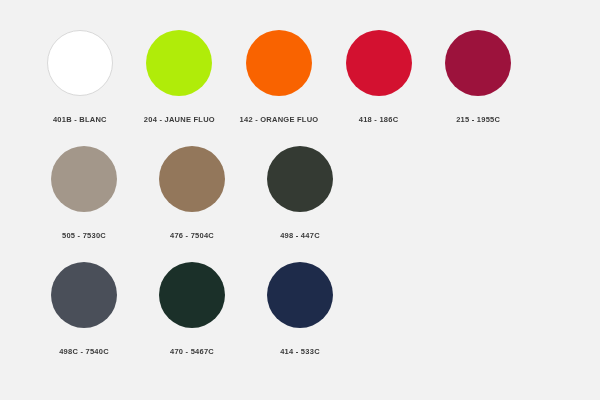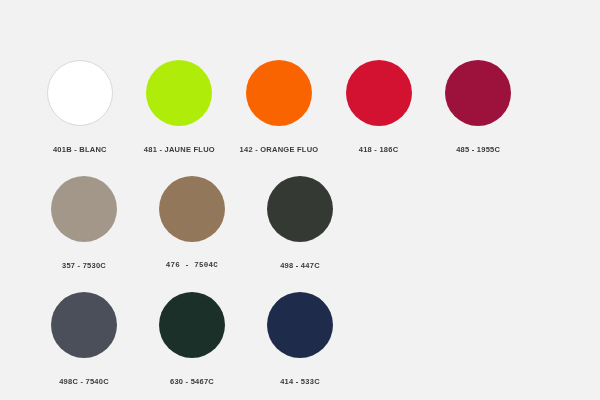--- a/index.html
+++ b/index.html
@@ -11,24 +11,23 @@
     width: 600px;
     height: 400px;
     background: #f2f2f2;
     font-family: "Liberation Sans", sans-serif;
     overflow: hidden;
   }
   #palette-grid {
     width: 558px;
     height: 400px;
     box-sizing: border-box;
-    padding: 22px 30px 0 30px;
+    padding: 22px 30px 6px 30px;
     display: flex;
     flex-direction: column;
-    justify-content: flex-end;
   }
   .swatch-row {
     display: flex;
     flex-direction: row;
     flex: 0 0 auto;
     height: 116px;
   }
   .swatch-cell {
     width: 108px;
     display: flex;
@@ -64,57 +63,57 @@
 <body>
 
 <div id="palette-grid" style="background: rgb(242, 242, 242);">
     <div class="swatch-row">
       <div class="swatch-cell">
         <div class="swatch-disc bordered" style="background: rgb(255, 255, 255); border-color: rgb(217, 217, 217);"></div>
         <div class="swatch-label" style="color: rgb(58, 58, 58);">401B - BLANC</div>
       </div>
       <div class="swatch-cell">
         <div class="swatch-disc" style="background: rgb(176, 236, 9);"></div>
-        <div class="swatch-label" style="color: rgb(58, 58, 58);">481 - JAUNE FLUO</div>
+        <div class="swatch-label" style="color: rgb(58, 58, 58);">204 - JAUNE FLUO</div>
       </div>
       <div class="swatch-cell">
         <div class="swatch-disc" style="background: rgb(249, 99, 0);"></div>
         <div class="swatch-label" style="color: rgb(58, 58, 58);">142 - ORANGE FLUO</div>
       </div>
       <div class="swatch-cell">
         <div class="swatch-disc" style="background: rgb(211, 17, 48);"></div>
         <div class="swatch-label" style="color: rgb(58, 58, 58);">418 - 186C</div>
       </div>
       <div class="swatch-cell">
         <div class="swatch-disc" style="background: rgb(156, 18, 60);"></div>
-        <div class="swatch-label" style="color: rgb(58, 58, 58);">485 - 1955C</div>
+        <div class="swatch-label" style="color: rgb(58, 58, 58);">215 - 1955C</div>
       </div>
     </div>
     <div class="swatch-row">
       <div class="swatch-cell">
         <div class="swatch-disc" style="background: rgb(163, 151, 138);"></div>
-        <div class="swatch-label" style="color: rgb(58, 58, 58);">357 - 7530C</div>
+        <div class="swatch-label" style="color: rgb(58, 58, 58);">505 - 7530C</div>
       </div>
       <div class="swatch-cell">
         <div class="swatch-disc" style="background: rgb(147, 119, 91);"></div>
-        <div class="swatch-label" style="color: rgb(58, 58, 58); font-family: Liberation Mono, monospace;">476 - 7504C</div>
+        <div class="swatch-label" style="color: rgb(58, 58, 58);">476 - 7504C</div>
       </div>
       <div class="swatch-cell">
         <div class="swatch-disc" style="background: rgb(52, 58, 51);"></div>
         <div class="swatch-label" style="color: rgb(58, 58, 58);">498 - 447C</div>
       </div>
     </div>
     <div class="swatch-row">
       <div class="swatch-cell">
         <div class="swatch-disc" style="background: rgb(74, 79, 89);"></div>
         <div class="swatch-label" style="color: rgb(58, 58, 58);">498C - 7540C</div>
       </div>
       <div class="swatch-cell">
         <div class="swatch-disc" style="background: rgb(27, 48, 41);"></div>
-        <div class="swatch-label" style="color: rgb(58, 58, 58);">630 - 5467C</div>
+        <div class="swatch-label" style="color: rgb(58, 58, 58);">470 - 5467C</div>
       </div>
       <div class="swatch-cell">
         <div class="swatch-disc" style="background: rgb(30, 43, 74);"></div>
         <div class="swatch-label" style="color: rgb(58, 58, 58);">414 - 533C</div>
       </div>
       <div class="swatch-cell empty">
         <div class="swatch-disc"></div>
         <div class="swatch-label" style="color: rgb(58, 58, 58);"></div>
       </div>
     </div>

